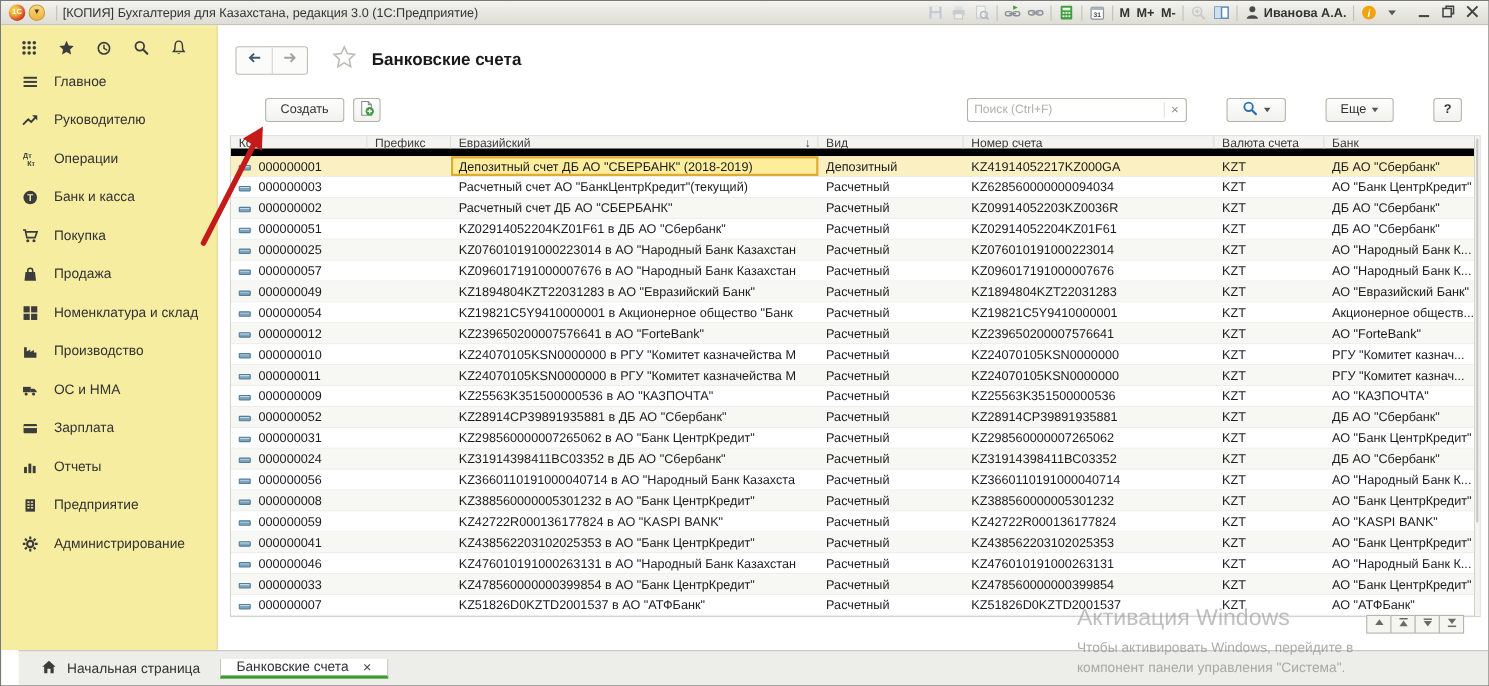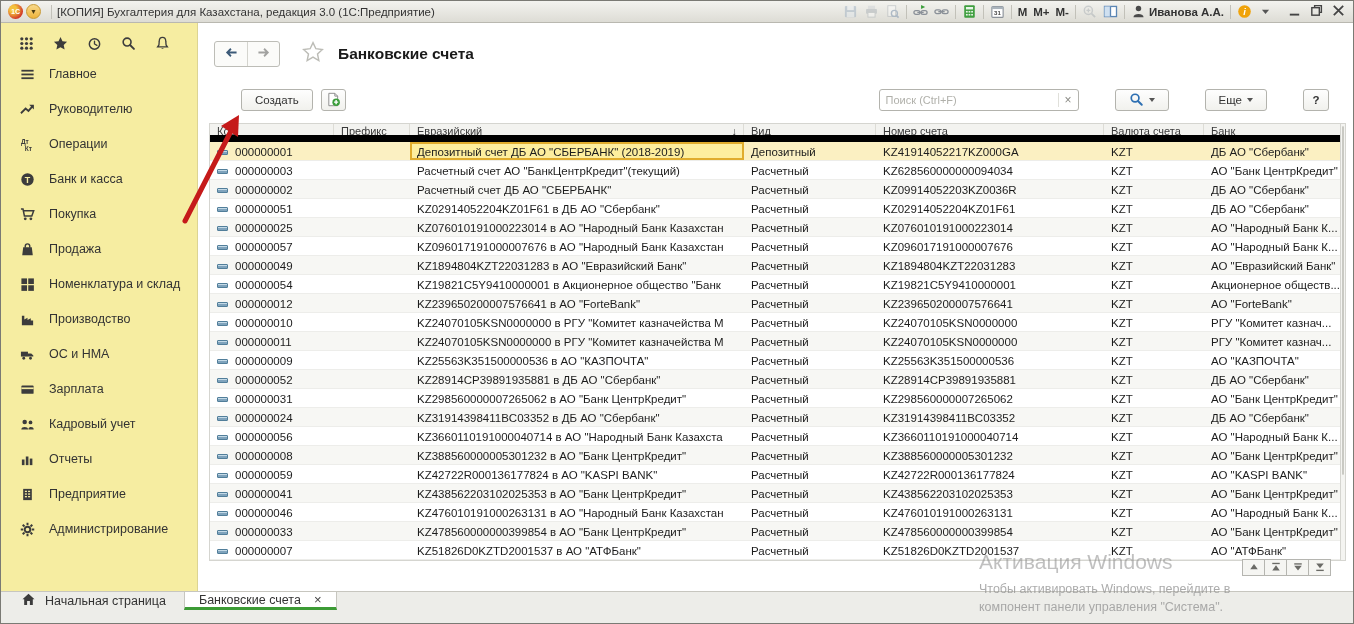--- a/index.html
+++ b/index.html
@@ -90,22 +90,22 @@
   .listnav { position:absolute; right:22px; top:536px; display:flex; }
   .lnbtn { width:23px; height:17px; border:1px solid #b5b5b0; background:#f5f5f2; display:flex; align-items:center;
     justify-content:center; cursor:pointer; margin-left:-1px; }
 
   
   .wm { position:absolute; right:14px; top:527px; text-align:left; pointer-events:none; z-index:5; width:360px; }
   .wm-1 { font-size:21px; color:rgba(140,140,140,.55); }
   .wm-2 { font-size:12.5px; color:rgba(150,150,150,.8); margin-top:7px; line-height:1.4; }
 
   
-  .tabbar { position:absolute; left:0; right:0; bottom:0; height:32px; background:#ededew; background:#edede9;
-    border-top:1px solid #c7c6bf; display:flex; align-items:flex-start; }
+  .tabbar { position:absolute; left:16px; right:0; bottom:0; height:32px; background:#ededew; background:#edede9;
+    border-top:1px solid #c7c6bf; display:flex; align-items:center; }
   .tab { display:flex; align-items:center; gap:9px; padding:0 18px; font-size:12.5px; color:#333; cursor:pointer; }
   .tab.home { padding-left:20px; }
   .tab.active { background:#fff; border-left:1px solid #c7c6bf; border-right:1px solid #c7c6bf;
     border-bottom:3px solid #3c9b35; padding:0 14px; }
   .tab-close { color:#444; font-size:13px; margin-left:4px; cursor:pointer; }
 
   
   .arrow-svg { position:absolute; left:168px; top:106px; pointer-events:none; z-index:9; }
 </style>
 </head>
@@ -437,31 +437,20 @@
           <div class="sb-item">
             <span class="sb-item-ic">
               <svg viewBox="0 0 16 16" width="15" height="15">
                 <rect x="1.5" y="3.8" width="13" height="8.8" rx="1" fill="#3c3c3c"></rect>
                 <rect x="1.5" y="5.8" width="13" height="1.8" fill="#f6eda1"></rect>
               </svg>
             </span>
             <span class="sb-item-lb">Зарплата</span>
           </div>
 
-          <div class="sb-item">
-            <span class="sb-item-ic">
-              <svg viewBox="0 0 16 16" width="15" height="15">
-                <circle cx="5" cy="5.4" r="2.4" fill="#3c3c3c"></circle>
-                <path d="M1.4 13.2 C1.4 9.8 8.6 9.8 8.6 13.2 Z" fill="#3c3c3c"></path>
-                <circle cx="11.2" cy="5.8" r="2" fill="#3c3c3c"></circle>
-                <path d="M9 12.6 C9.6 10 14.6 10.2 14.6 13.2 L9 13.2 Z" fill="#3c3c3c"></path>
-              </svg>
-            </span>
-            <span class="sb-item-lb">Кадровый учет</span>
-          </div>
 
           <div class="sb-item">
             <span class="sb-item-ic">
               <svg viewBox="0 0 16 16" width="15" height="15">
                 <g fill="#3c3c3c">
                   <rect x="2" y="8" width="2.8" height="6"></rect>
                   <rect x="6.2" y="4.8" width="2.8" height="9.2"></rect>
                   <rect x="10.4" y="7" width="2.8" height="7"></rect>
                 </g>
               </svg>

